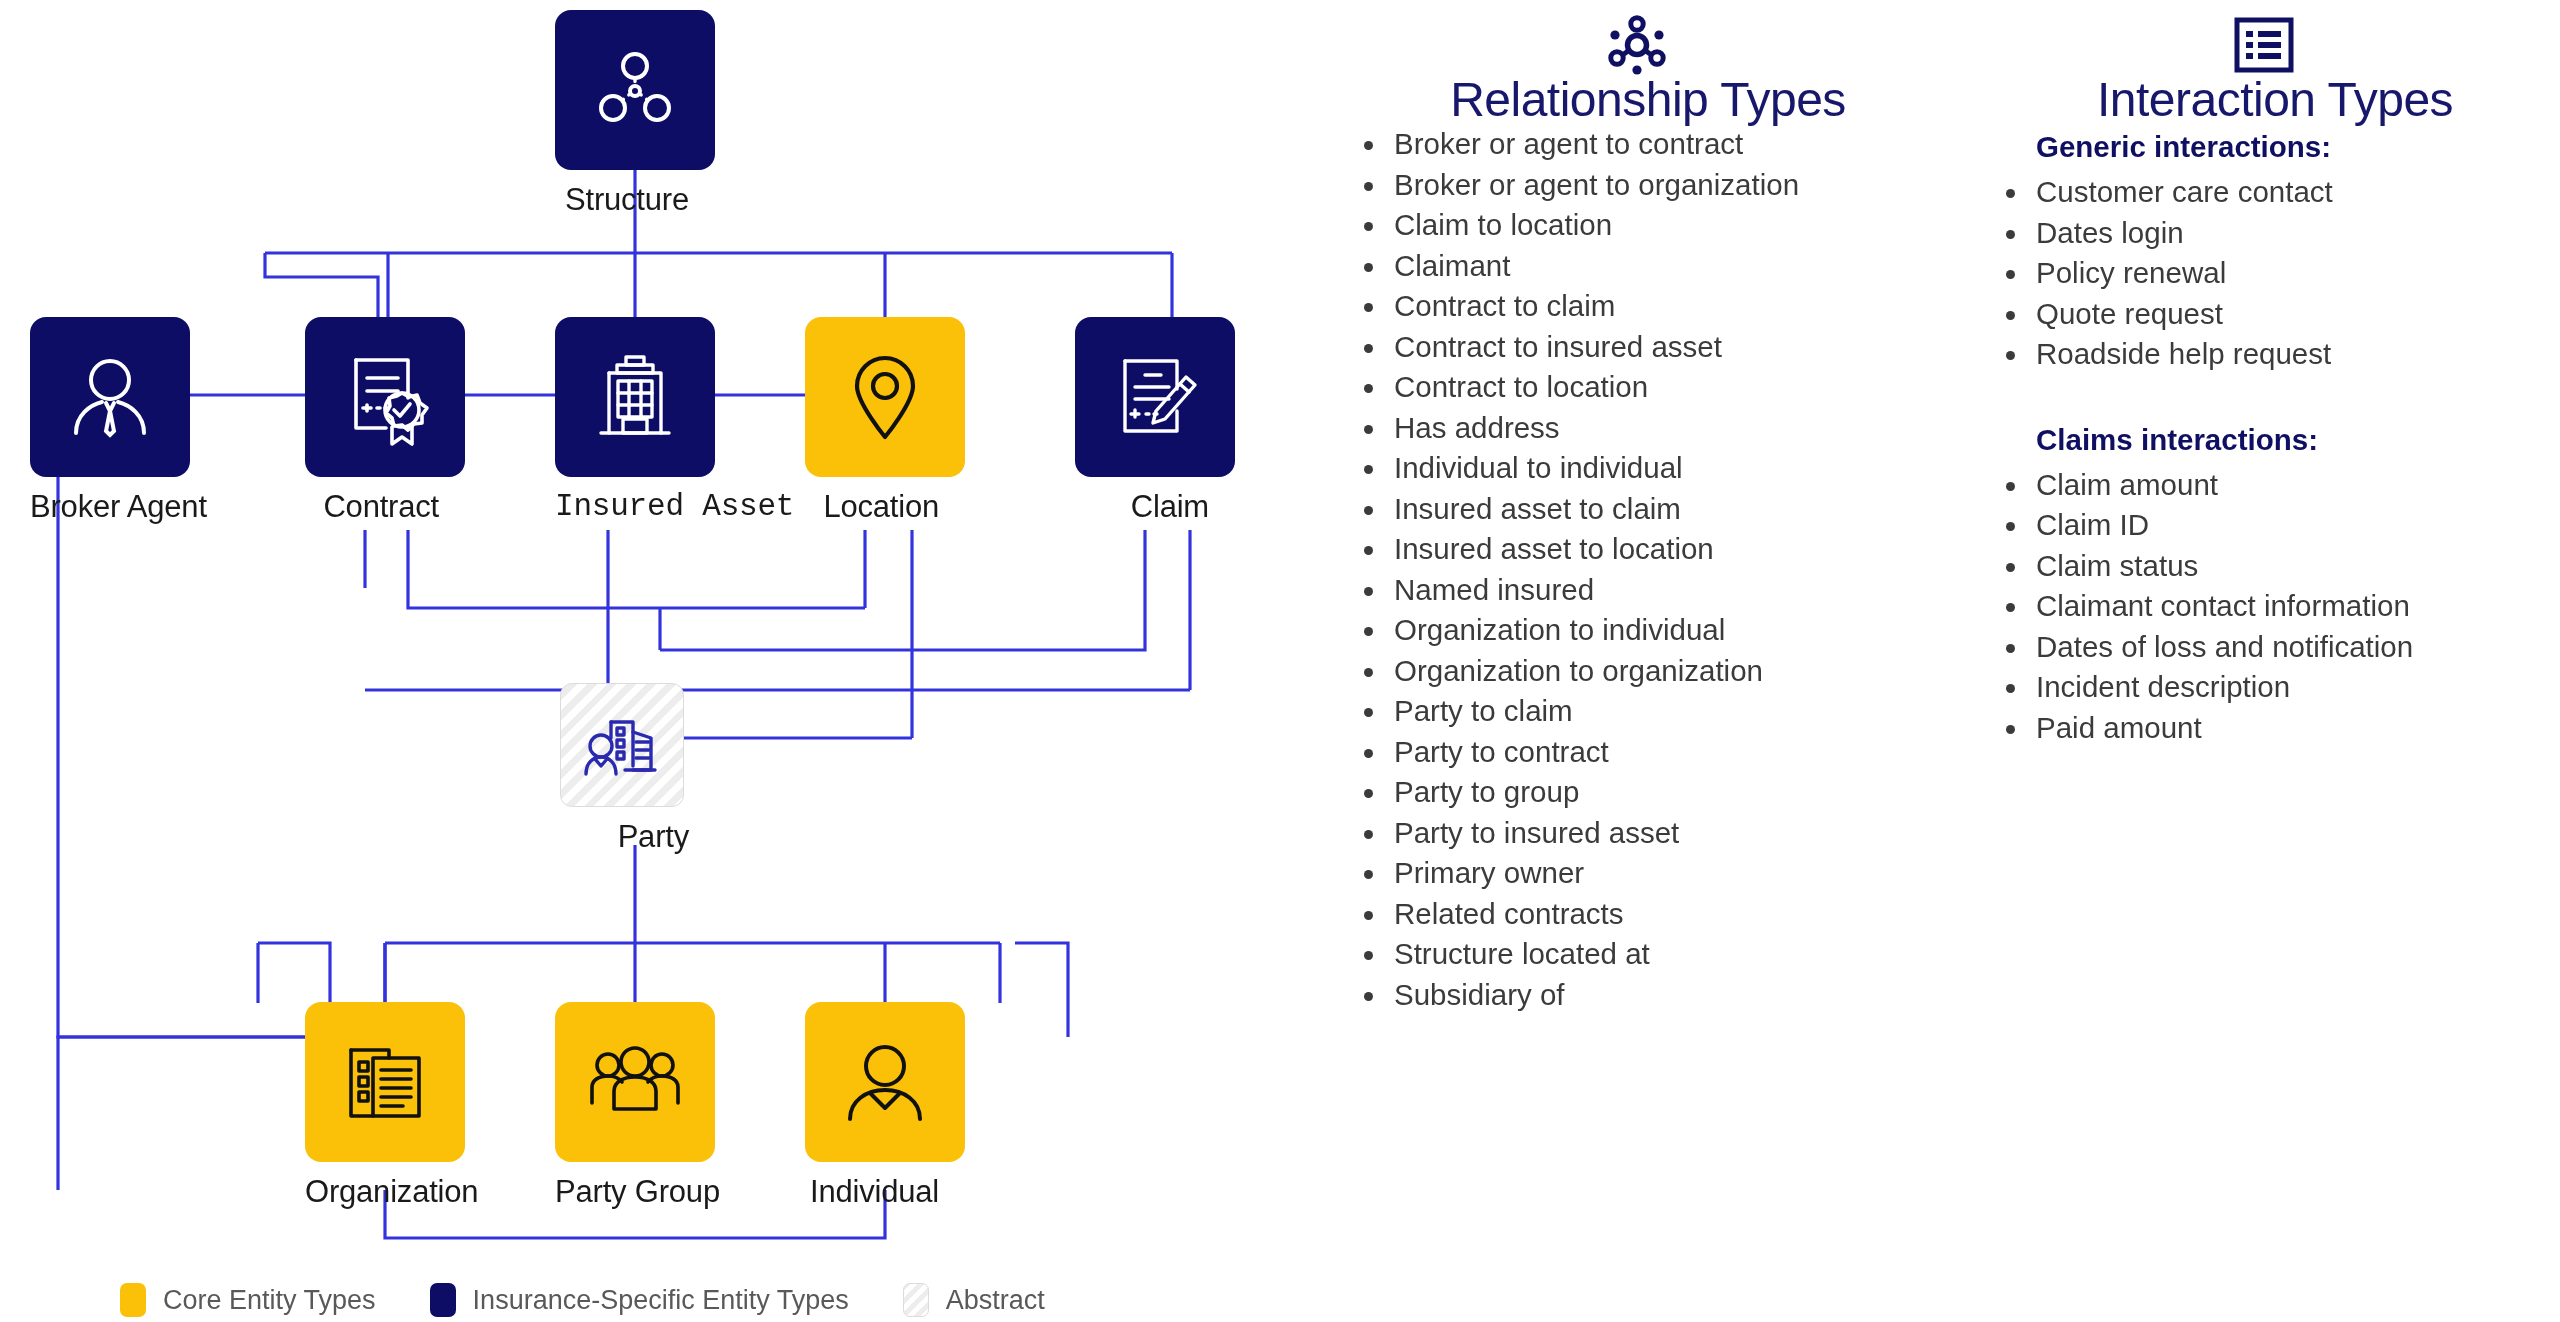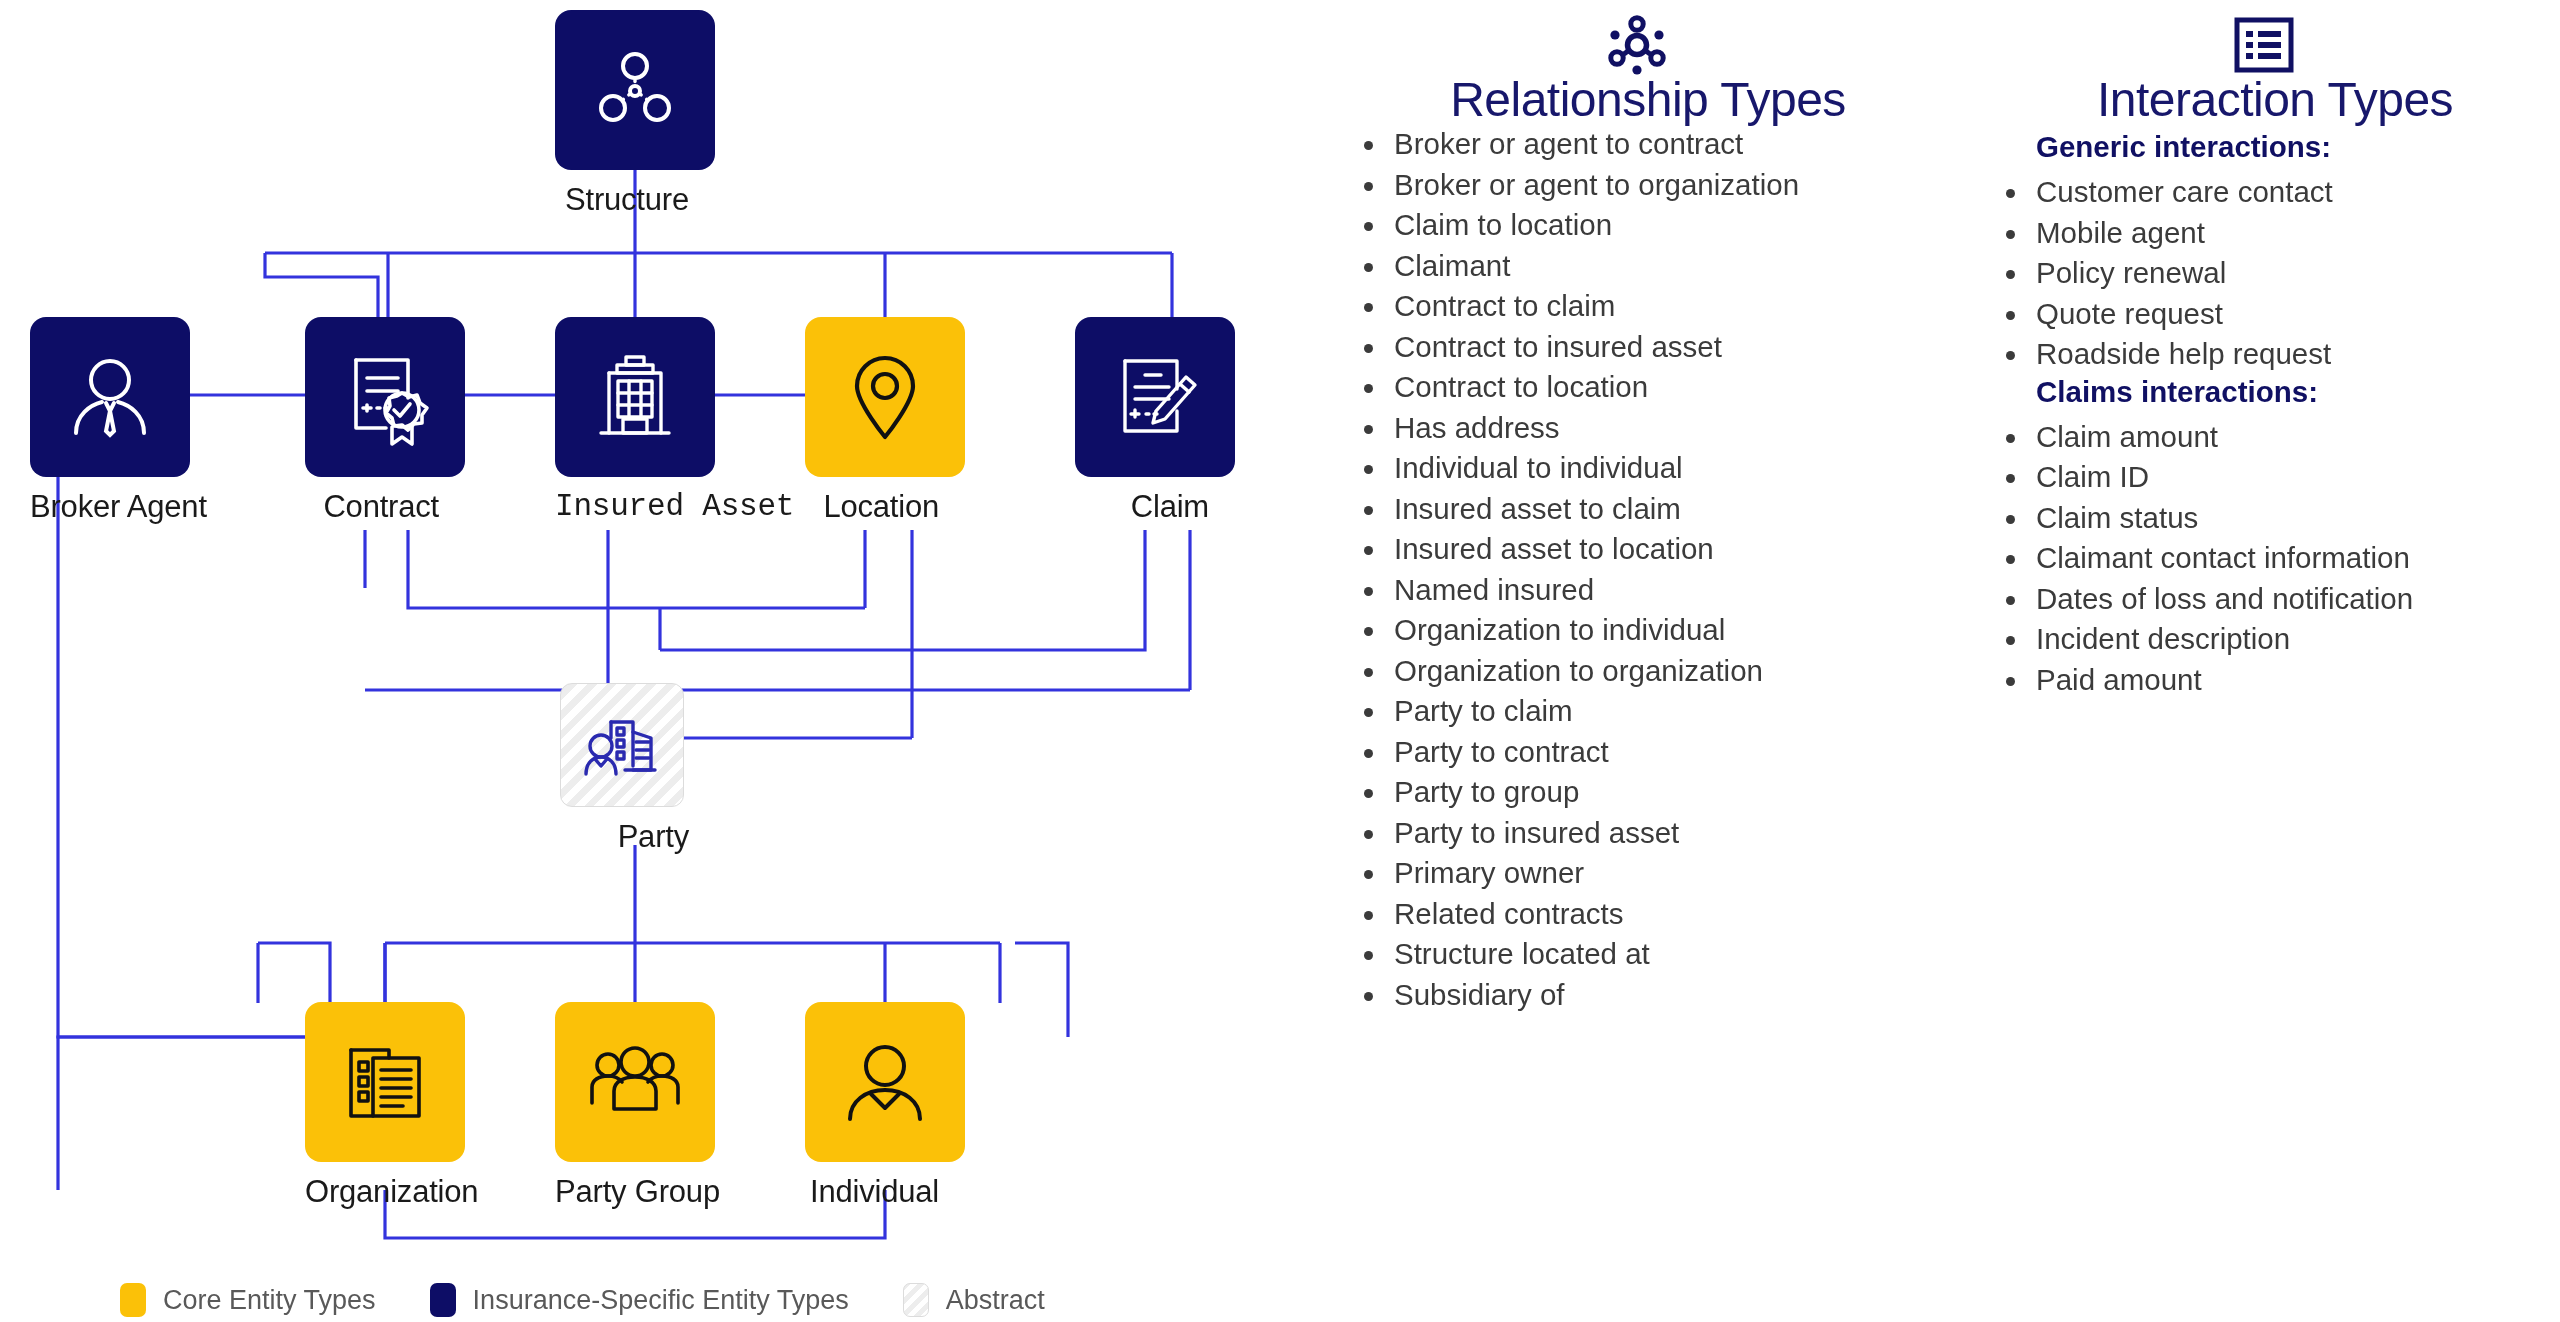--- a/index.html
+++ b/index.html
@@ -82,21 +82,21 @@
     width: 9px; height: 9px; border-radius: 50%;
     background: #3b3b3b;
   }
   .sub-head {
     font-size: 29.5px; font-weight: bold; color: #101063;
     padding-left: 46px; white-space: nowrap;
   }
   #rel-list { margin-top: 34px; }
   #int-generic-head { margin-top: 40px; }
   #int-generic-list { margin-top: 8px; }
-  #int-claims-head { }
+  #int-claims-head { margin-top: 48px; }
   #int-claims-list { margin-top: 8px; }
 </style>
 </head>
 <body>
 
 <div id="root">
 
   <div id="diagram">
 
     <svg id="wires" viewBox="0 0 1300 1322">
@@ -437,21 +437,21 @@
             <rect x="25" y="39" width="23" height="6"></rect>
           </g>
         </svg>
       </span>
       <span class="panel-title">Interaction Types</span>
     </div>
 
     <div class="sub-head" id="int-generic-head">Generic interactions:</div>
     <ul class="bullets" id="int-generic-list">
       <li>Customer care contact</li>
-      <li>Mobile agent</li>
+      <li>Dates login</li>
       <li>Policy renewal</li>
       <li>Quote request</li>
       <li>Roadside help request</li>
     </ul>
 
     <div class="sub-head" id="int-claims-head">Claims interactions:</div>
     <ul class="bullets" id="int-claims-list">
       <li>Claim amount</li>
       <li>Claim ID</li>
       <li>Claim status</li>

